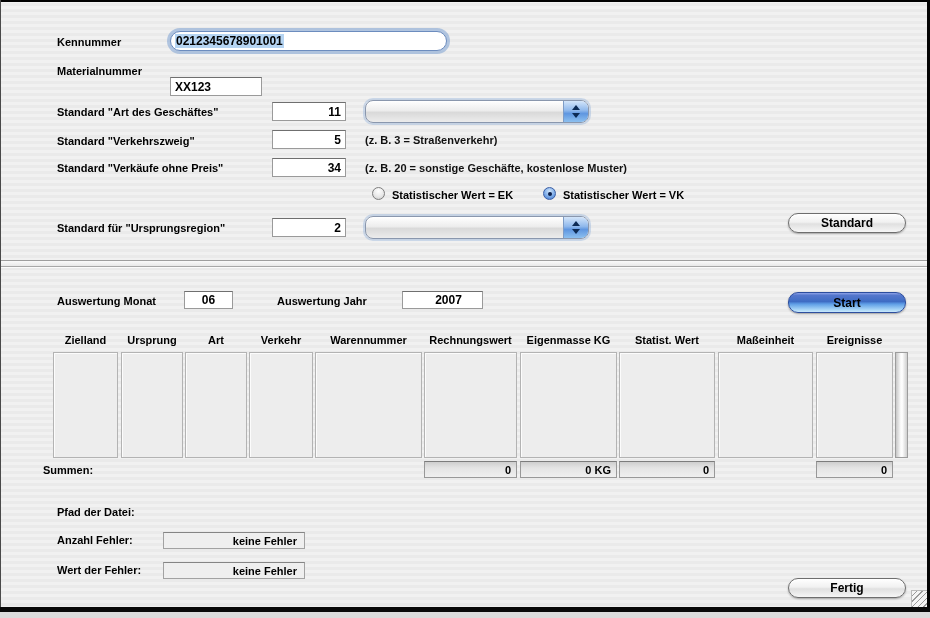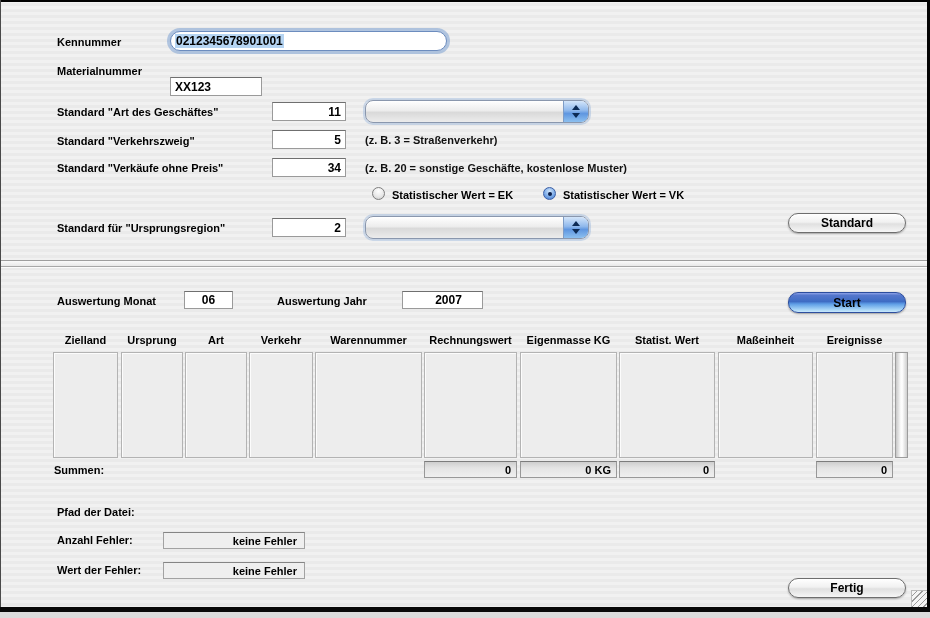--- a/index.html
+++ b/index.html
@@ -141,21 +141,21 @@
   <div class="colbox" style="left:185px;width:62px;"></div>
   <div class="colbox" style="left:249px;width:64px;"></div>
   <div class="colbox" style="left:315px;width:107px;"></div>
   <div class="colbox" style="left:424px;width:93px;"></div>
   <div class="colbox" style="left:520px;width:97px;"></div>
   <div class="colbox" style="left:619px;width:96px;"></div>
   <div class="colbox" style="left:718px;width:95px;"></div>
   <div class="colbox" style="left:816px;width:77px;"></div>
   <div class="vscroll"></div>
 
-  <div class="lbl" style="left:54px;top:464px;">Summen:</div>
+  <div class="lbl" style="left:43px;top:464px;">Summen:</div>
   <div class="sumfld" style="left:424px;width:93px;">0</div>
   <div class="sumfld" style="left:520px;width:97px;">0 KG</div>
   <div class="sumfld" style="left:619px;width:96px;">0</div>
   <div class="sumfld" style="left:816px;width:77px;">0</div>
 
   <div class="lbl" style="left:57px;top:506px;">Pfad der Datei:</div>
   <div class="lbl" style="left:57px;top:534px;">Anzahl Fehler:</div>
   <div class="stsfld" style="top:532px;">keine Fehler</div>
   <div class="lbl" style="left:57px;top:564px;">Wert der Fehler:</div>
   <div class="stsfld" style="top:562px;">keine Fehler</div>

